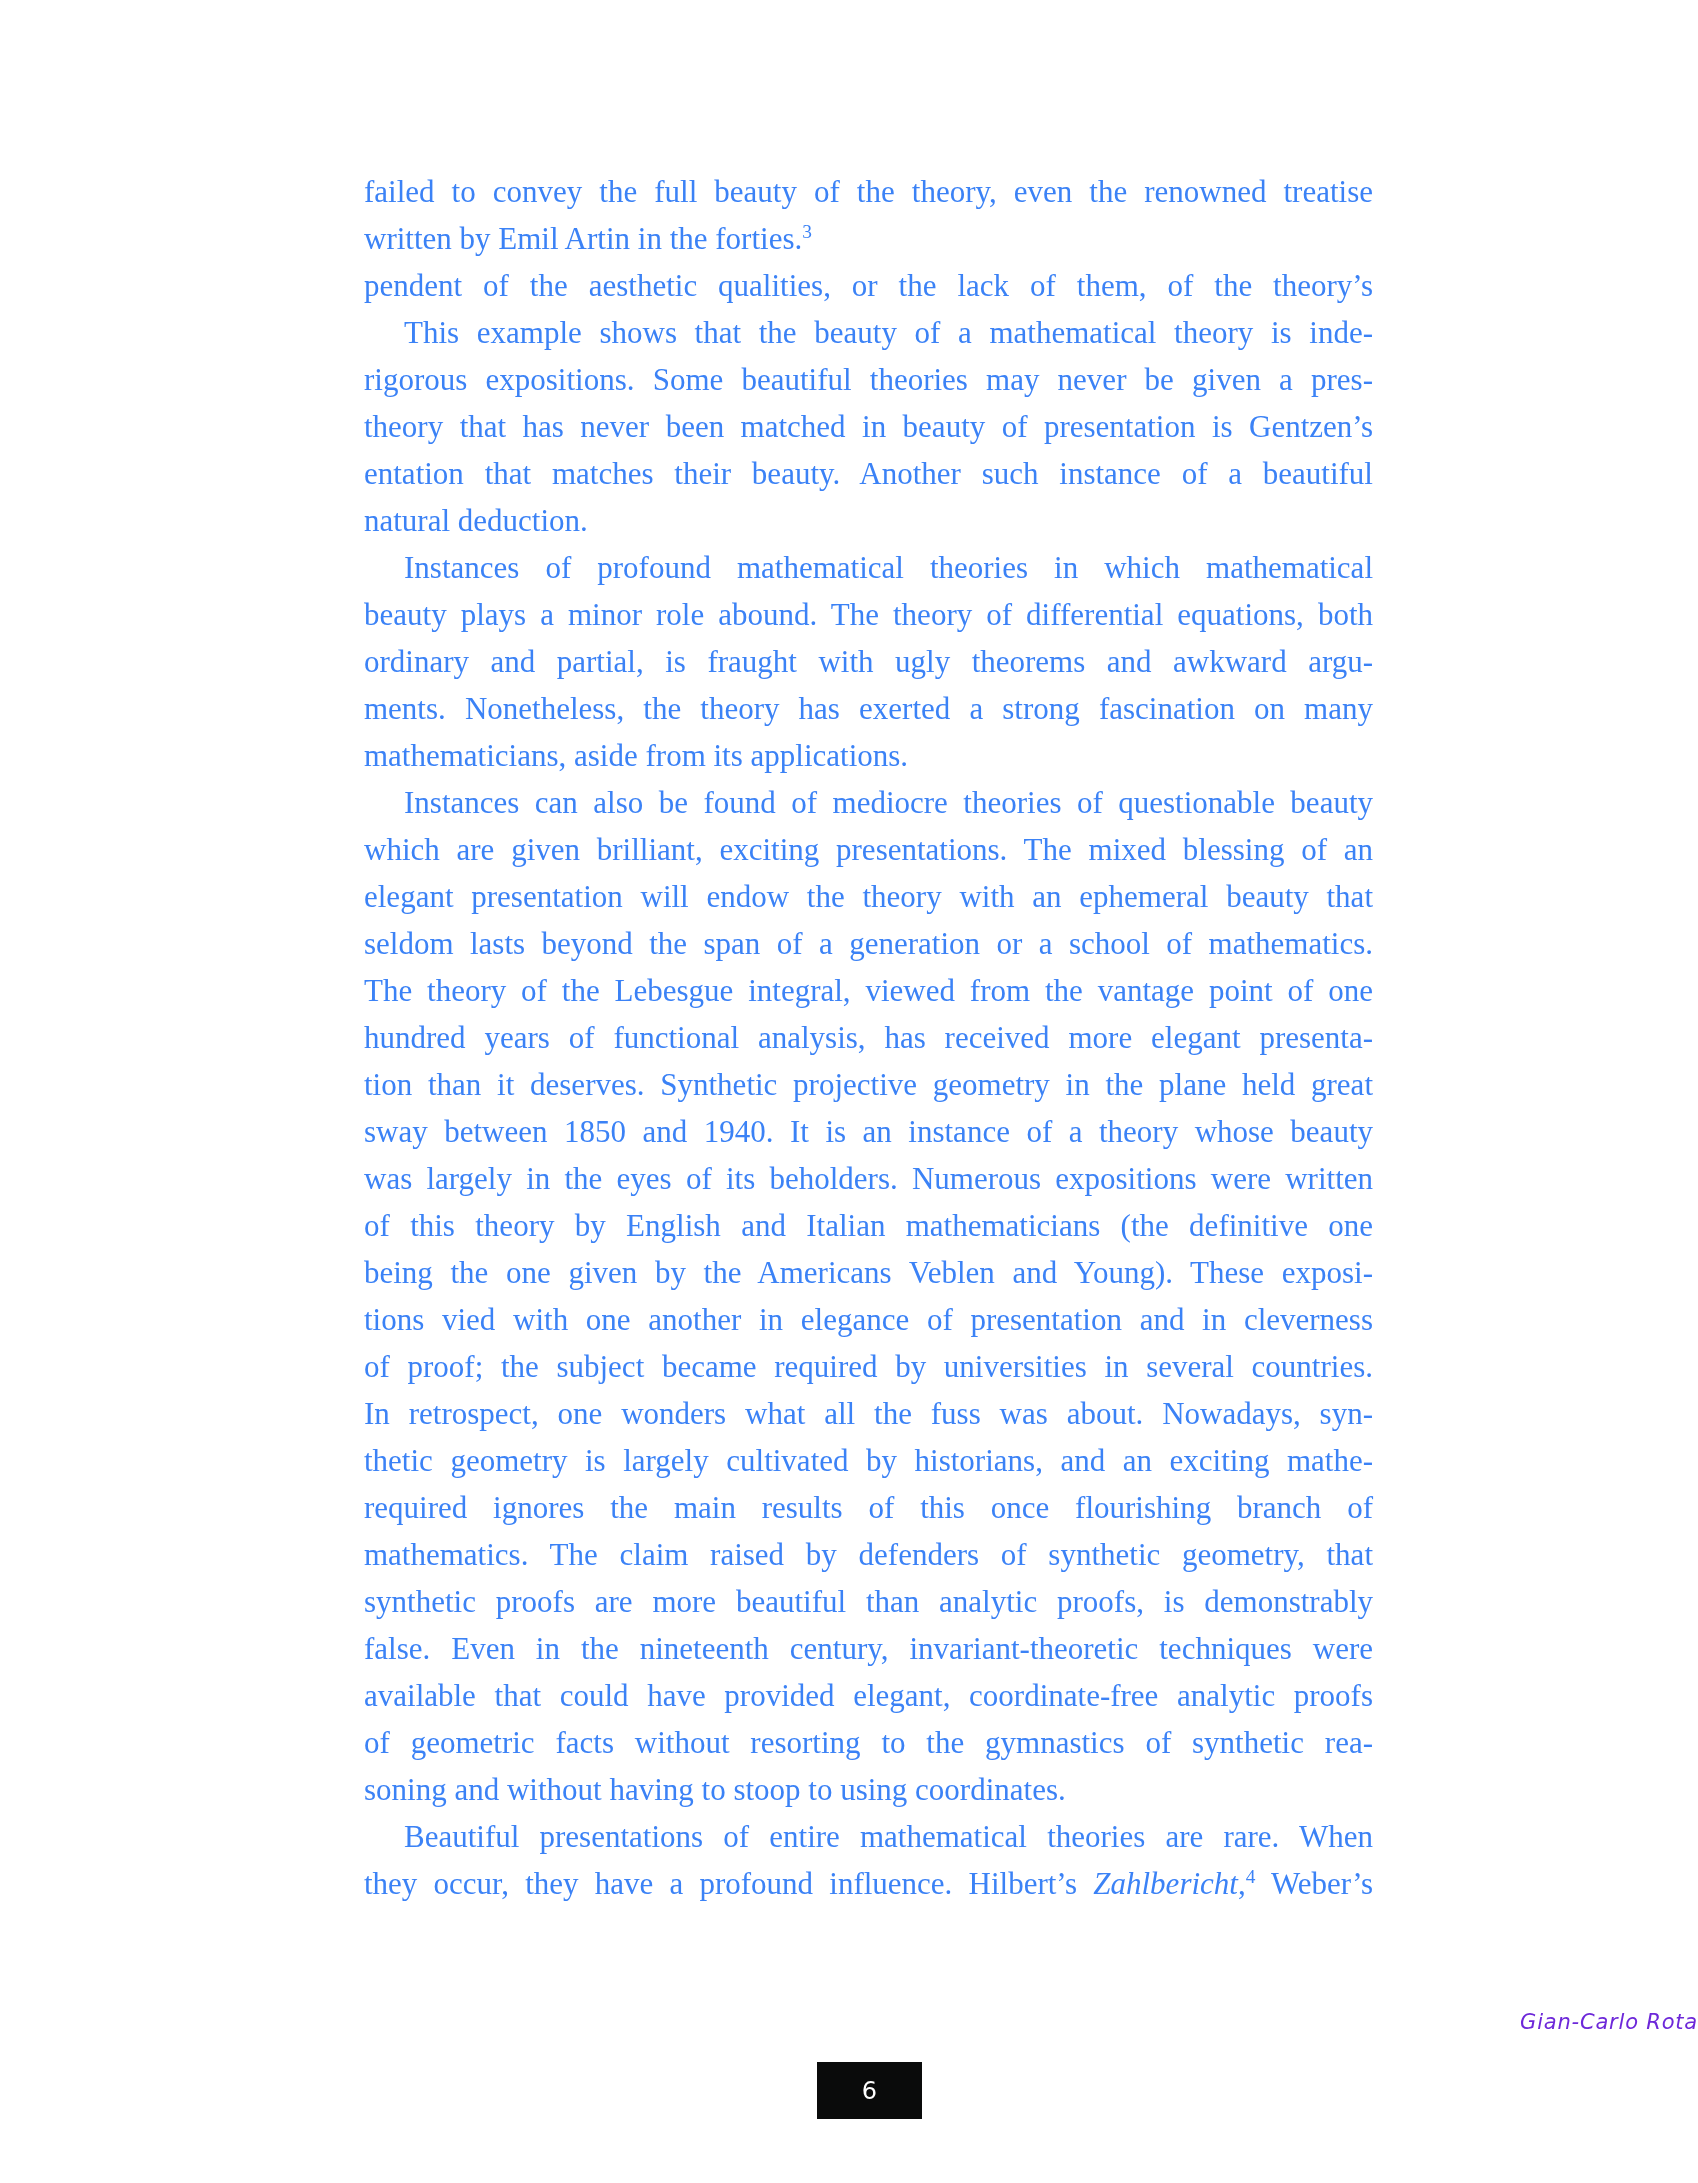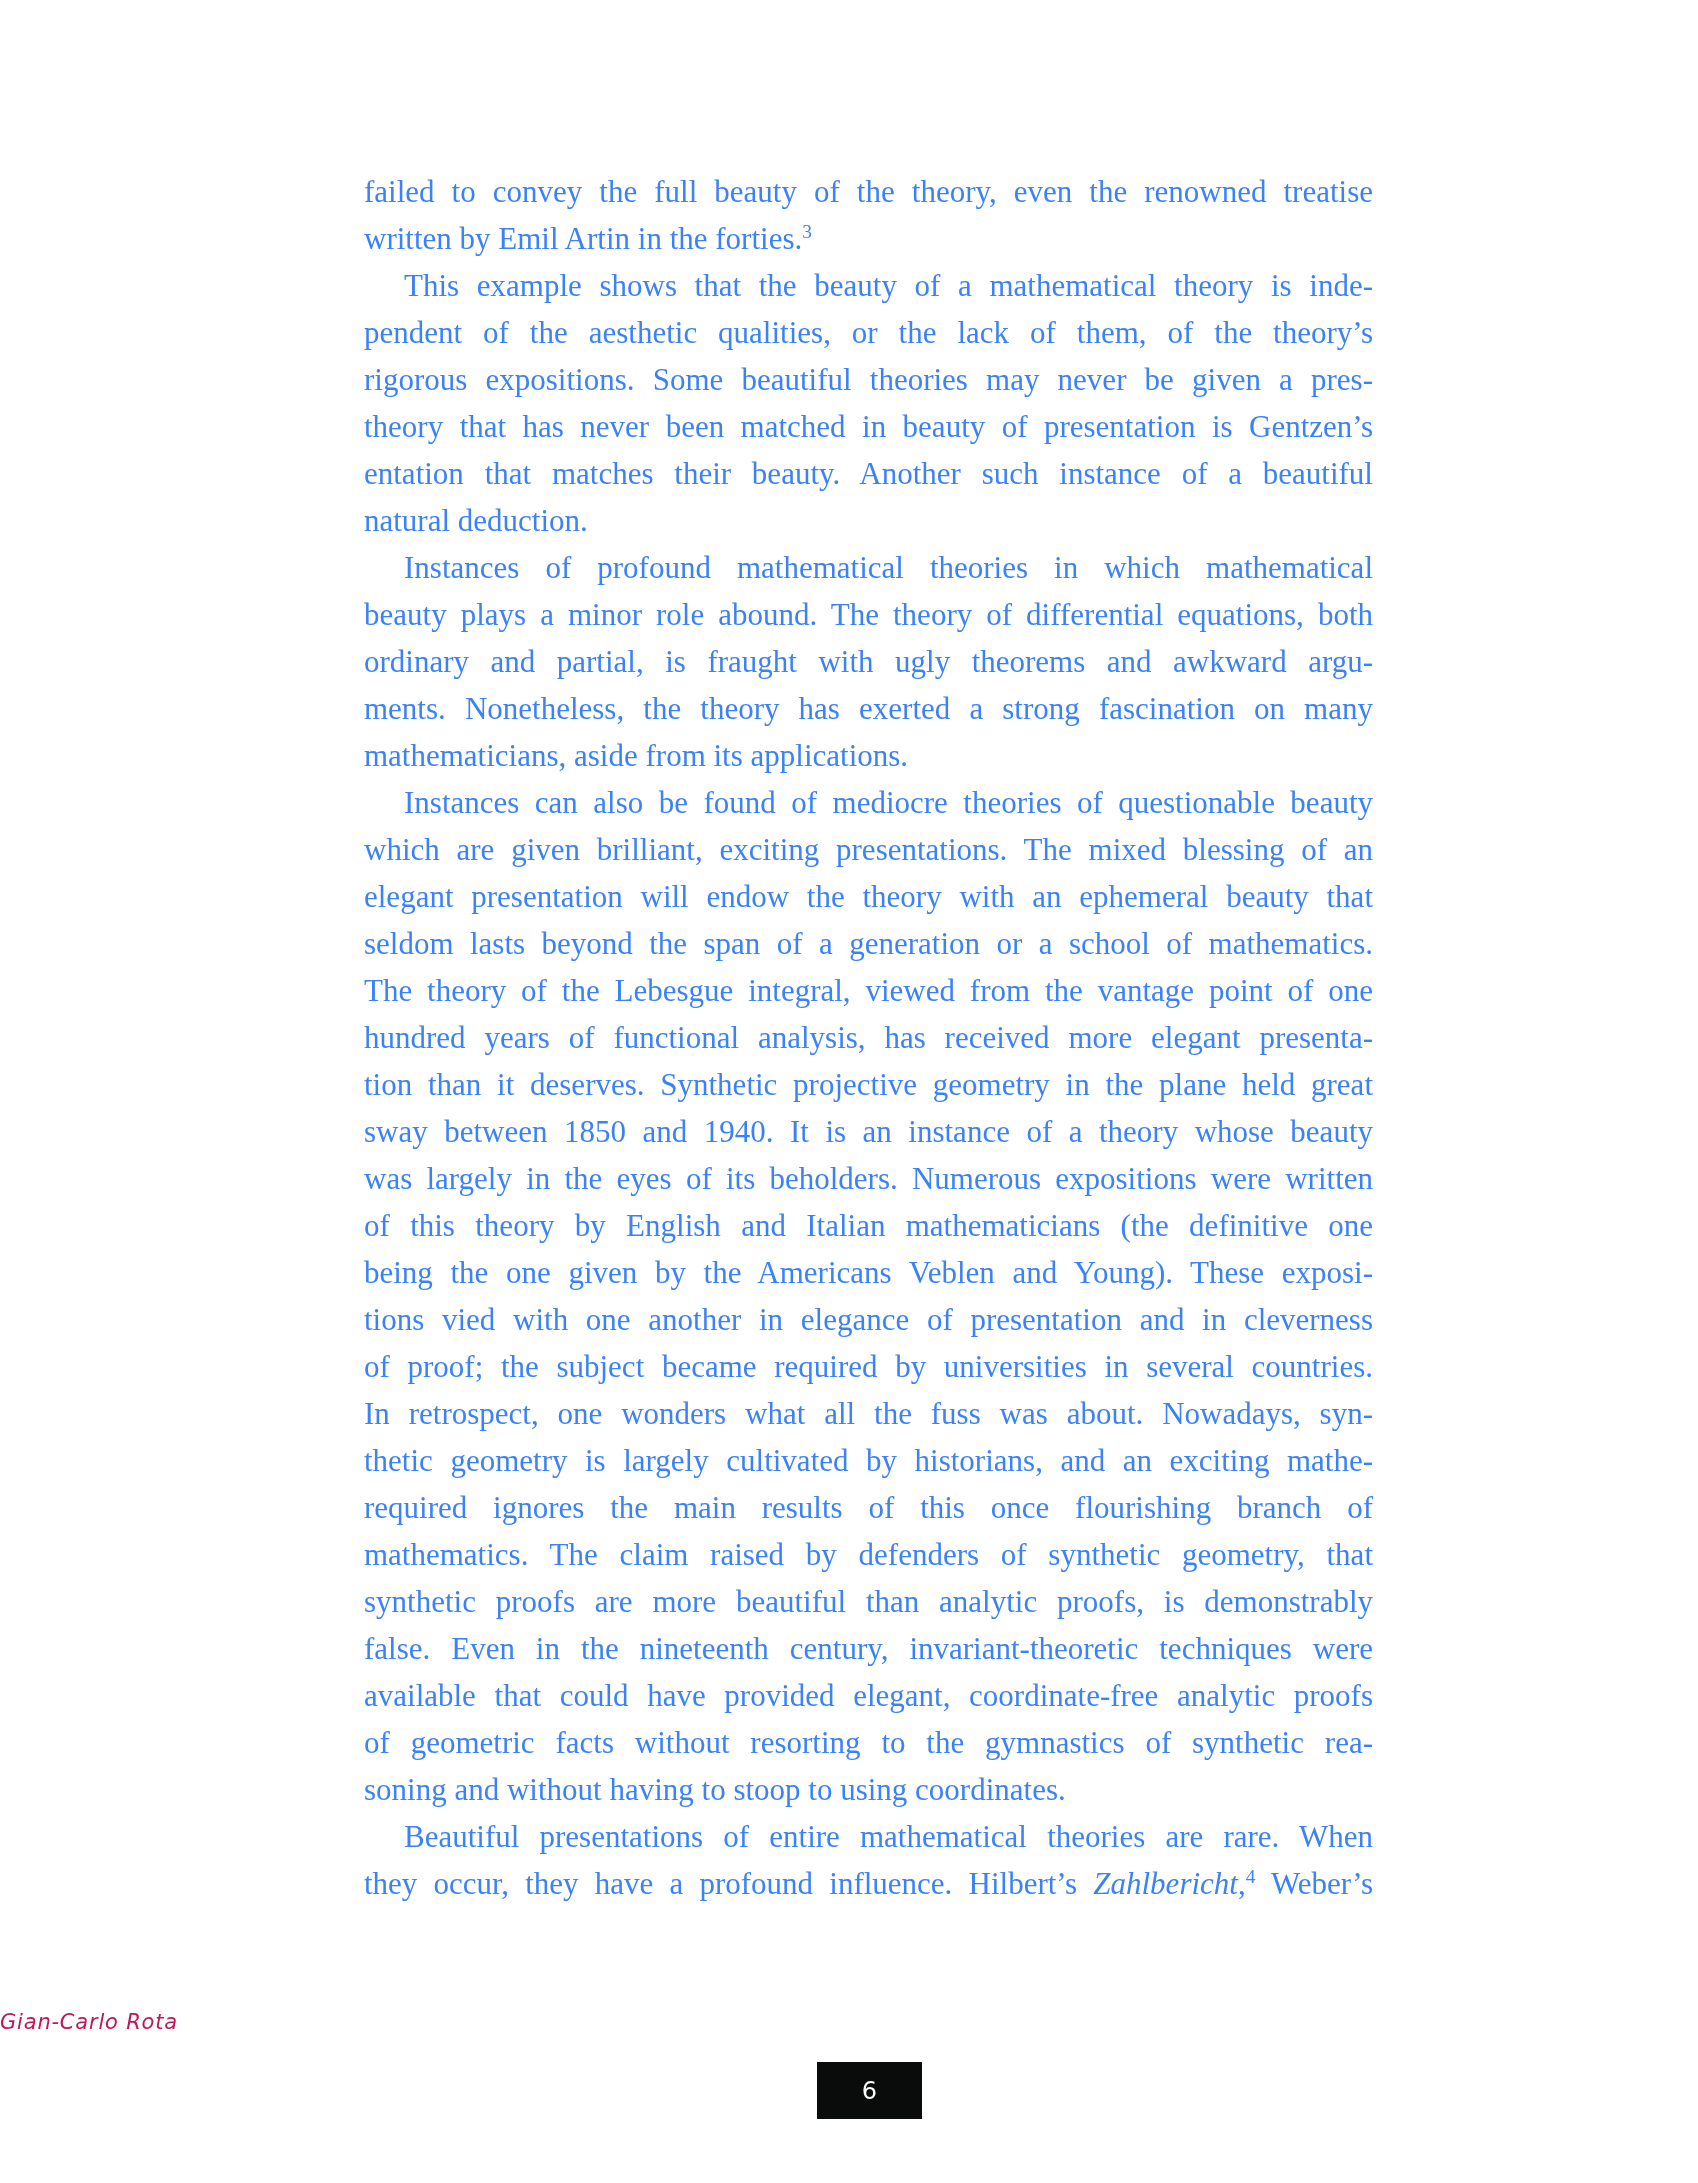--- a/index.html
+++ b/index.html
@@ -10,38 +10,38 @@
   }
   .line {
     height: 47px; line-height: 47px; white-space: nowrap;
     text-align: justify; text-align-last: justify; overflow: visible;
   }
   .line.last { text-align-last: left; }
   .line.indent { padding-left: 40px; }
   sup { font-size: 19.4px; line-height: 0; vertical-align: 11.3px; }
   em { font-style: italic; margin-top: 32px; }
   .footer-author {
-    position: absolute; left: 0; width: 1698px; top: 2010px; text-align: left;
+    position: absolute; left: 0; width: 1698px; top: 2010px; text-align: right;
     font-family: "DejaVu Sans", sans-serif; font-style: italic; font-size: 21px;
-    color: #be185d; letter-spacing: 0.8px;
+    color: #6d28d9; letter-spacing: 0.8px;
   }
   .page-box {
     position: absolute; left: 817px; top: 2062px; width: 105px; height: 57px;
     background: #0a0b0b; color: #fff; display: flex; align-items: center; justify-content: center;
     font-family: "DejaVu Sans", sans-serif; font-size: 24px;
   }
 </style>
 </head>
 <body>
 
 <div class="text-block" id="text-block">
     <div class="line"><span>failed to convey the full beauty of the theory, even the renowned treatise</span></div>
     <div class="line last"><span>written by Emil Artin in the forties.</span><sup>3</sup></div>
+    <div class="line"><span>pendent of the aesthetic qualities, or the lack of them, of the theory’s</span></div>
     <div class="line indent"><span>This example shows that the beauty of a mathematical theory is inde-</span></div>
-    <div class="line"><span>pendent of the aesthetic qualities, or the lack of them, of the theory’s</span></div>
     <div class="line"><span>rigorous expositions. Some beautiful theories may never be given a pres-</span></div>
     <div class="line"><span>theory that has never been matched in beauty of presentation is Gentzen’s</span></div>
     <div class="line"><span>entation that matches their beauty. Another such instance of a beautiful</span></div>
     <div class="line last"><span>natural deduction.</span></div>
     <div class="line indent"><span>Instances of profound mathematical theories in which mathematical</span></div>
     <div class="line"><span>beauty plays a minor role abound. The theory of differential equations, both</span></div>
     <div class="line"><span>ordinary and partial, is fraught with ugly theorems and awkward argu-</span></div>
     <div class="line"><span>ments. Nonetheless, the theory has exerted a strong fascination on many</span></div>
     <div class="line last"><span>mathematicians, aside from its applications.</span></div>
     <div class="line indent"><span>Instances can also be found of mediocre theories of questionable beauty</span></div>

